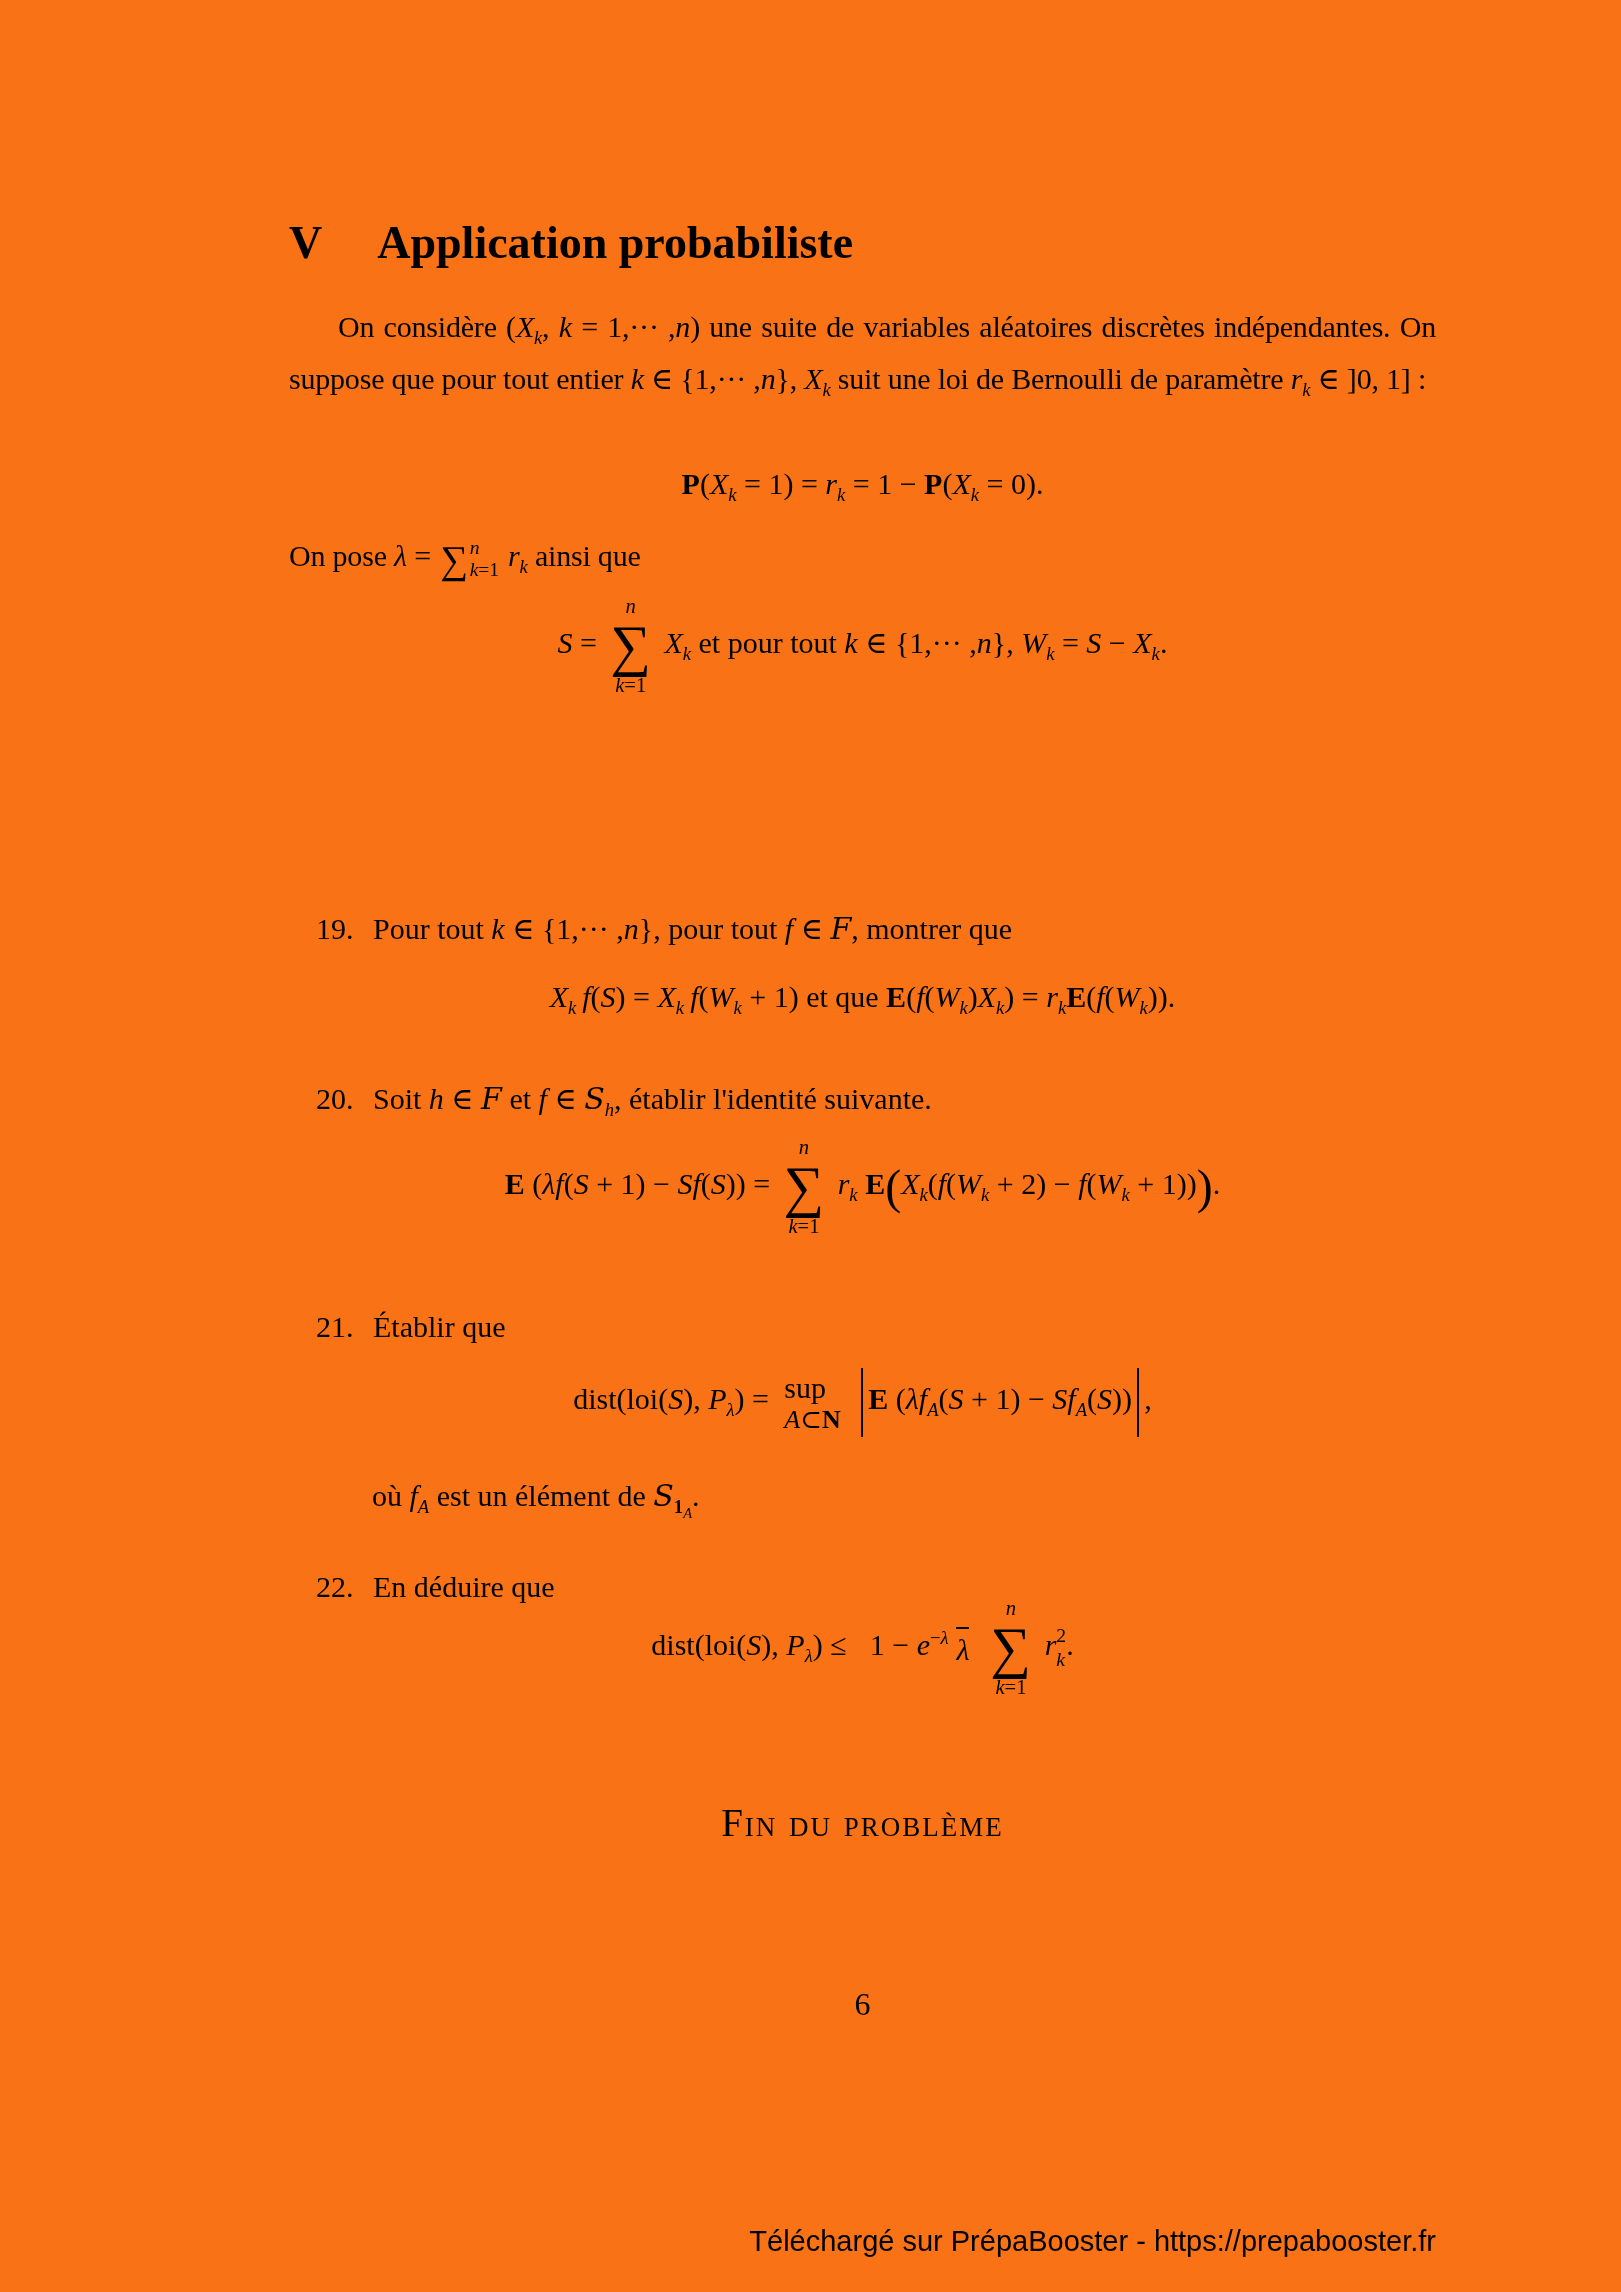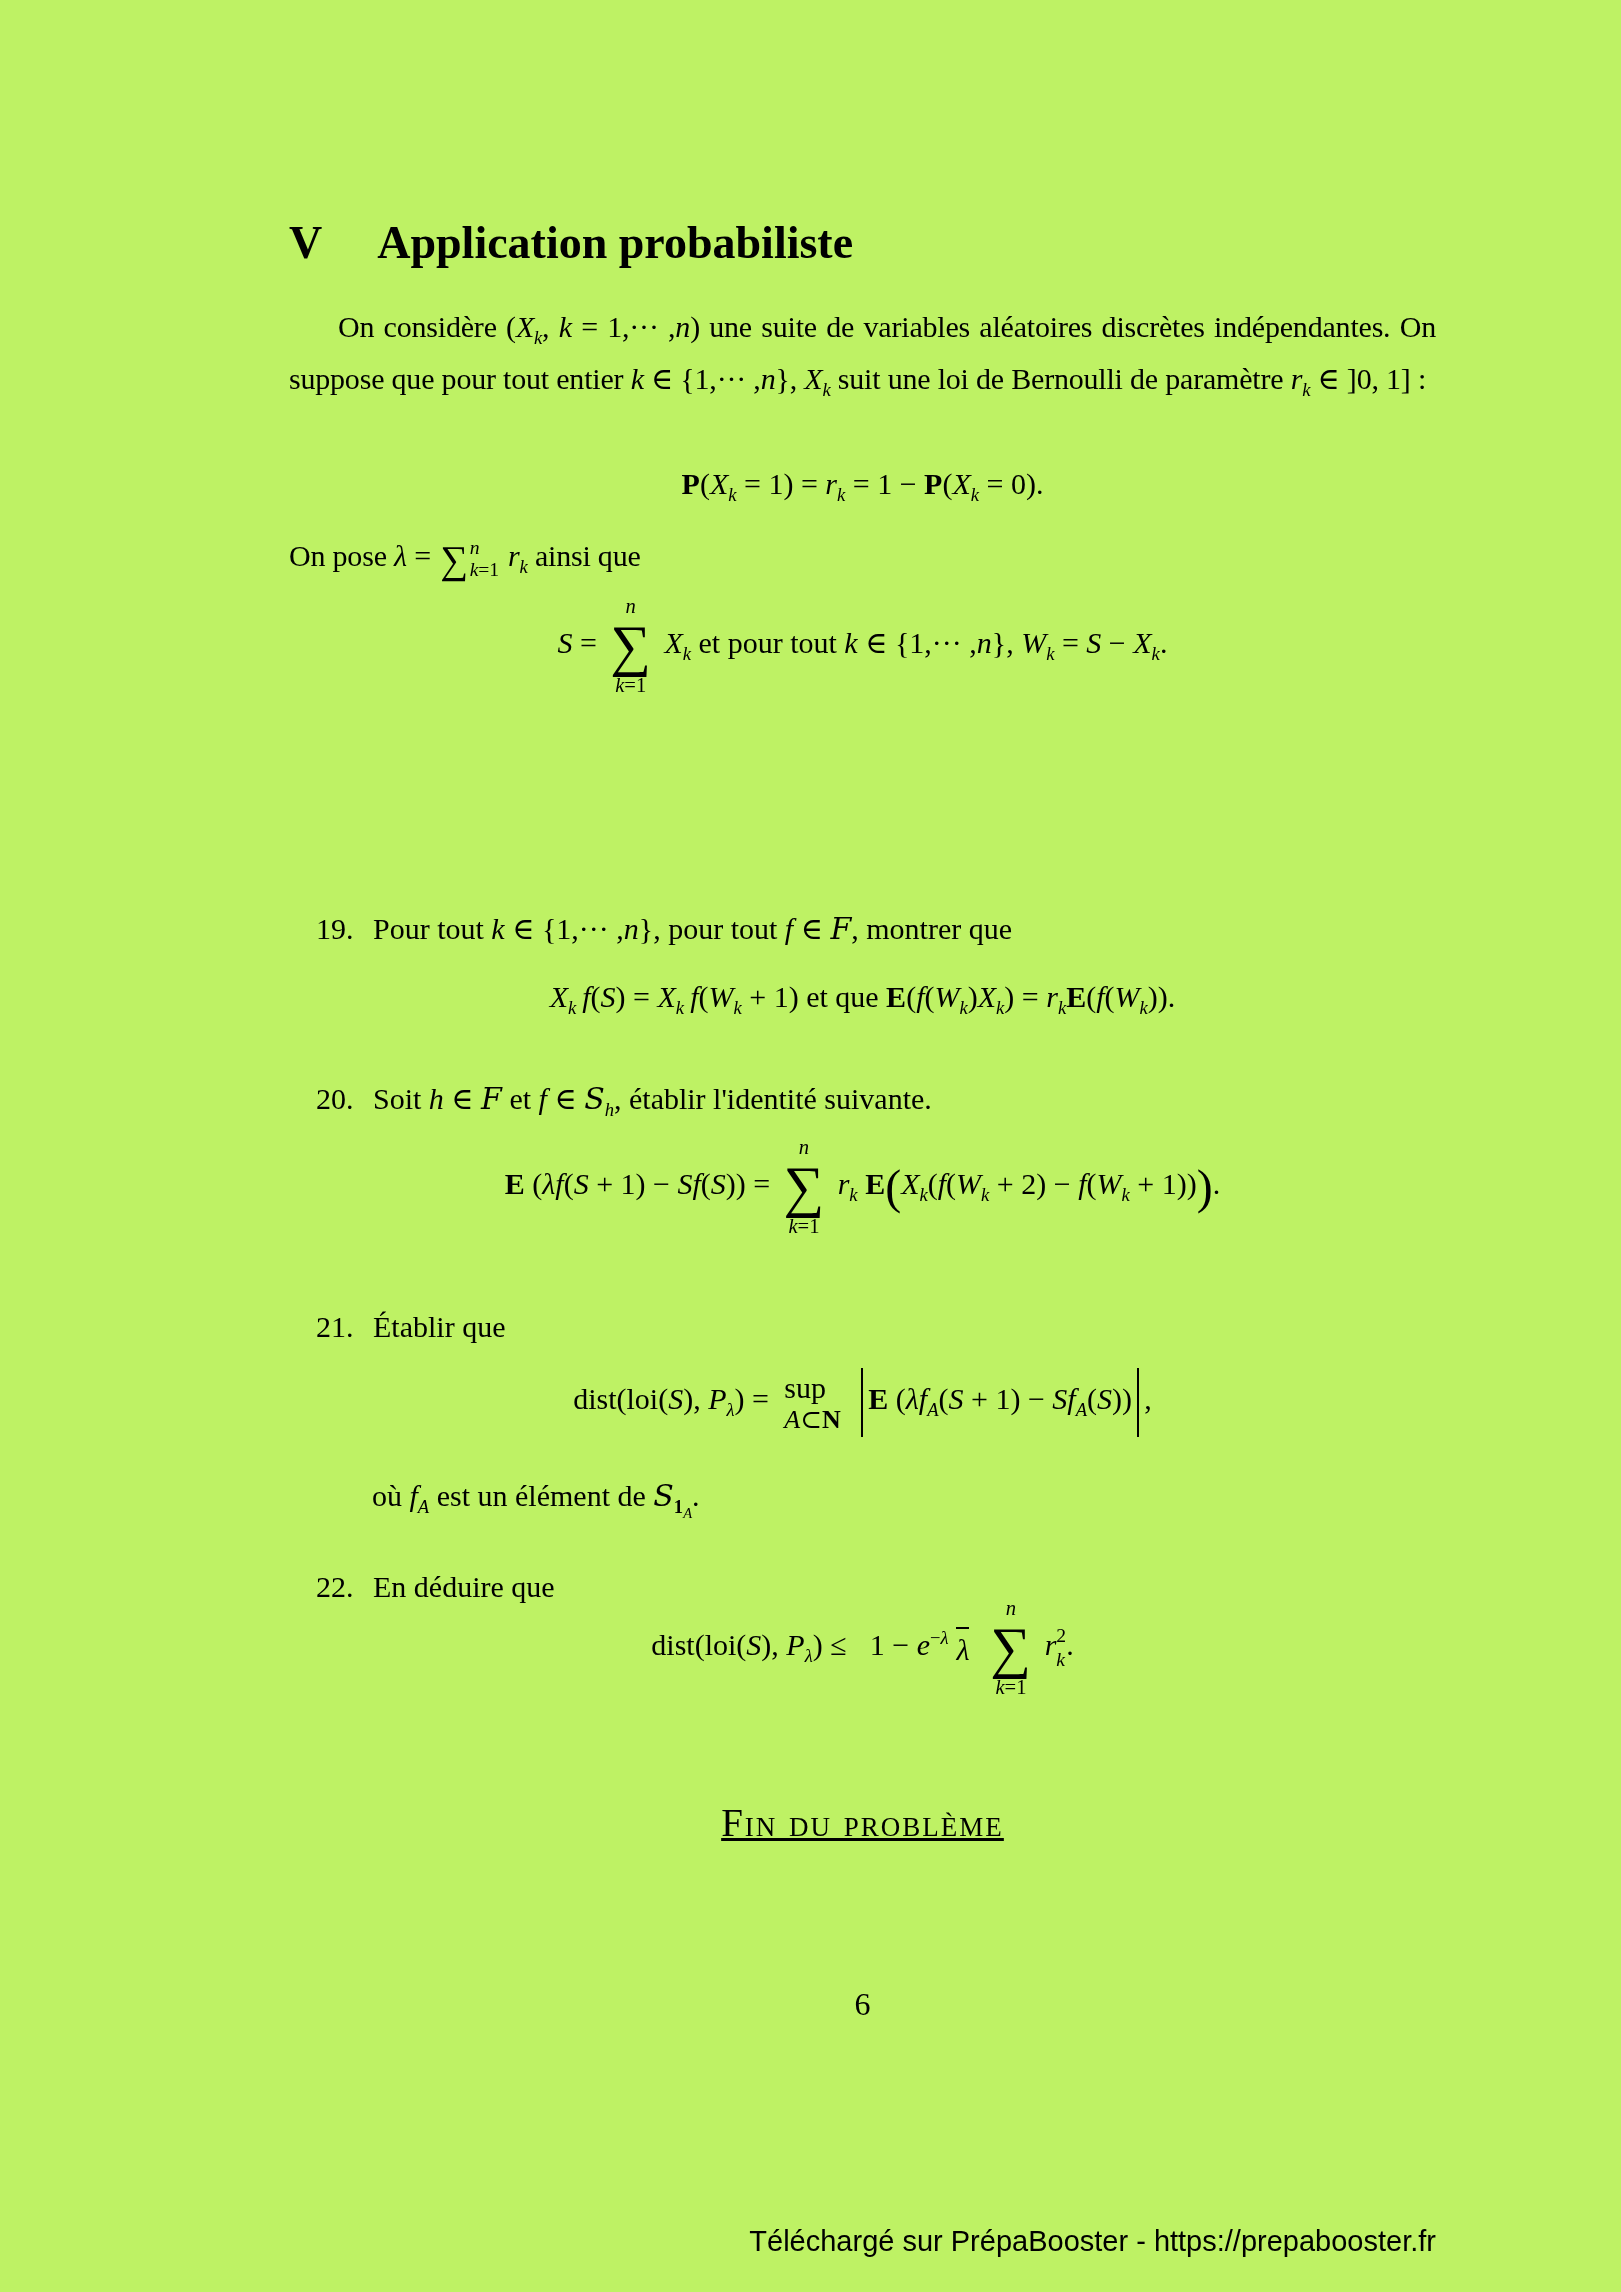--- a/index.html
+++ b/index.html
@@ -1,17 +1,17 @@
 <!DOCTYPE html>
 <html lang="fr"><head>
 <meta charset="utf-8">
 <style>
   html,body { margin:0; padding:0; background:#ffffff; }
   .page {
-    position:relative; width:1621px; height:2293px; background:#bef264;
+    position:relative; width:1621px; height:2293px; background:#f97316;
     color:#000; font-family:"Liberation Serif","DejaVu Serif","DejaVu Sans",serif;
     font-size:30px; overflow:hidden;
   }
   
   .sec { position:absolute; left:289px; top:218px; font-weight:bold; font-size:46px; line-height:1.1; }
   .sec .secnum { display:inline-block; margin-right:55px; }
   
   .para { position:absolute; left:289px; width:1147px; margin:0; text-align:justify; line-height:41px; letter-spacing:-0.2px; }
   .indent { text-indent:49px; }
   
@@ -49,21 +49,21 @@
   .pos-item19 { top:908px; }
   .pos-eq19   { top:978px; }
   .pos-item20 { top:1078px; }
   .pos-eq20   { top:1135px; }
   .pos-item21 { top:1306px; }
   .pos-eq21   { top:1368px; }
   .pos-note21 { top:1475px; }
   .pos-item22 { top:1566px; }
   .pos-eq22   { top:1596px; }
   .center { position:absolute; left:289px; width:1147px; text-align:center; }
-  .smallcaps { font-variant:small-caps; font-size:39px; letter-spacing:2px;text-decoration:underline; }
+  .smallcaps { font-variant:small-caps; font-size:39px; letter-spacing:2px; }
   .pos-fin { top:1800px; }
   .pos-pagenum { top:1986px; font-size:32px; }
   .footer { position:absolute; left:289px; width:1147px; text-align:right;
             font-family:"Liberation Sans","DejaVu Sans",sans-serif; font-size:29px; }
   .pos-footer { top:2225px; }
 </style>
 </head>
 <body>
 
 <div class="page">

